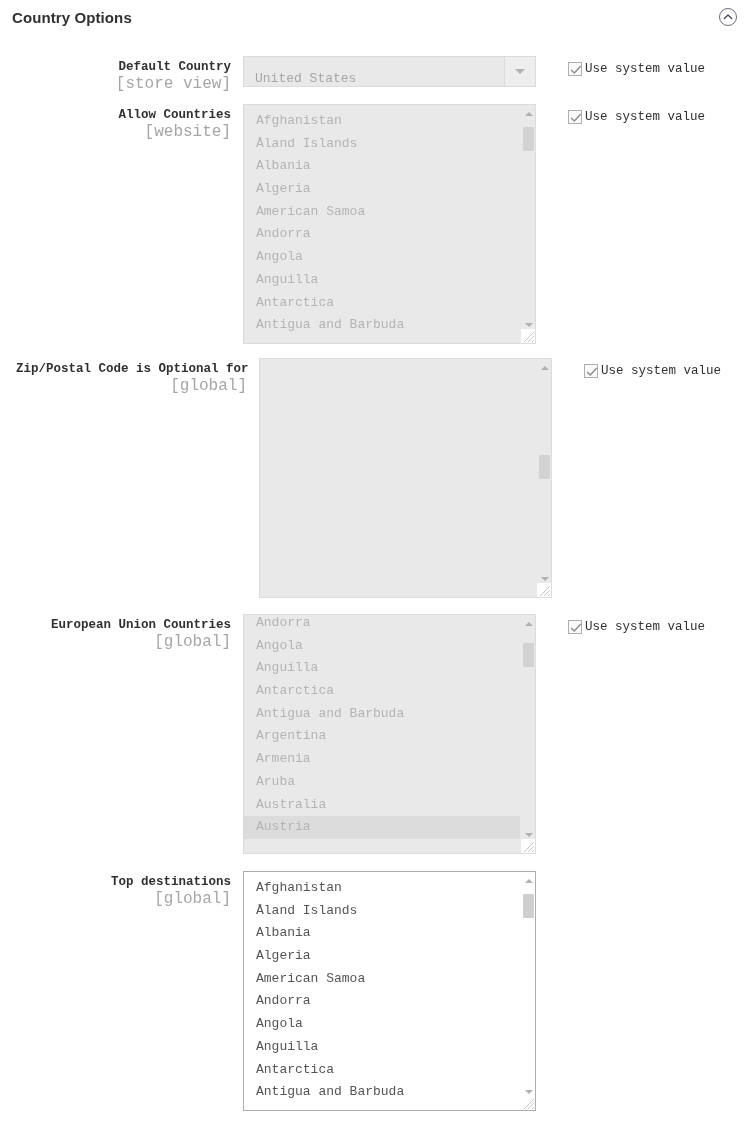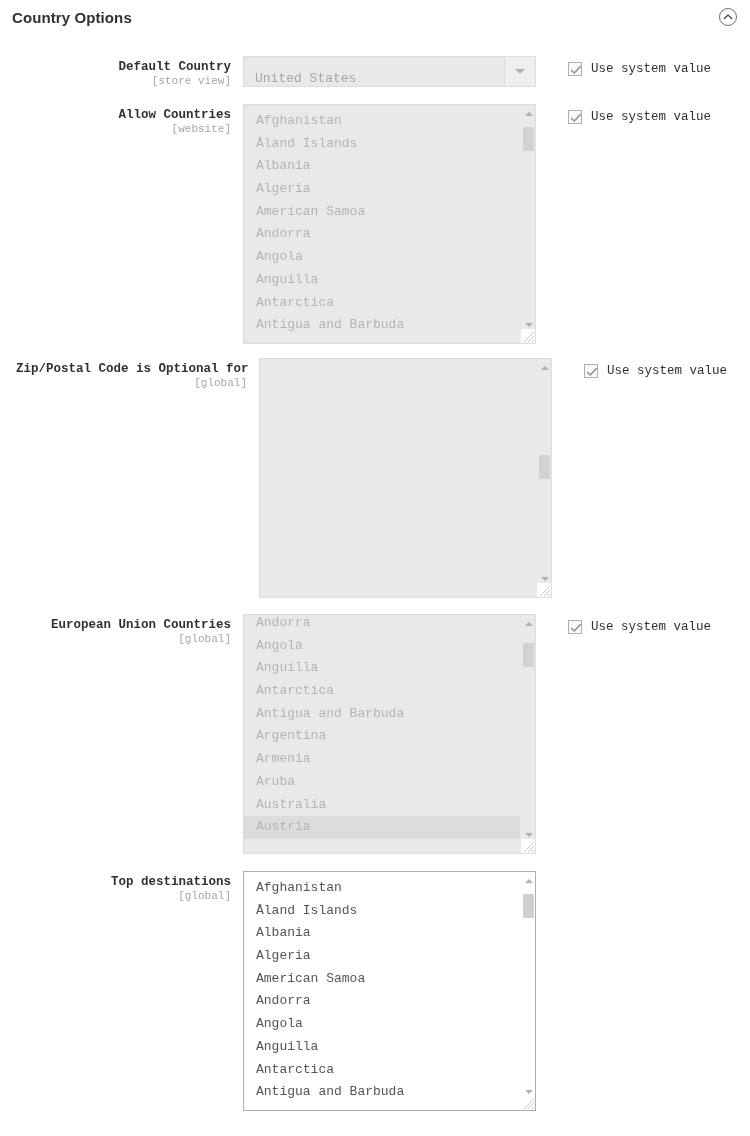--- a/index.html
+++ b/index.html
@@ -54,21 +54,21 @@
   }
   .field-label .lbl {
     display: block;
     font-size: 12.5px;
     font-weight: bold;
     color: #303030;
     white-space: nowrap;
   }
   .field-label .scope {
     display: block;
-    font-size: 11px;
+    font-size: 16px;
     color: #a6a6a6;
     margin-top: 1px;
     font-weight: normal;
   }
 
   .field-control {
     flex: 0 0 293px;
     width: 293px;
     position: relative;
   }
@@ -200,21 +200,21 @@
   }
   .cbx {
     width: 14px; height: 14px;
     border: 1px solid #aeaeae;
     background: #fbfbfb;
     position: relative;
     flex: 0 0 14px;
   }
   .cbx svg { position: absolute; left: 1px; top: 1px; }
   .inherit-label {
-    margin-left: 9px;
+    margin-left: 3px;
     font-size: 12.5px;
     color: #303030;
     white-space: nowrap;
   }
 </style>
 </head>
 <body>
 
 <div class="page">
 

